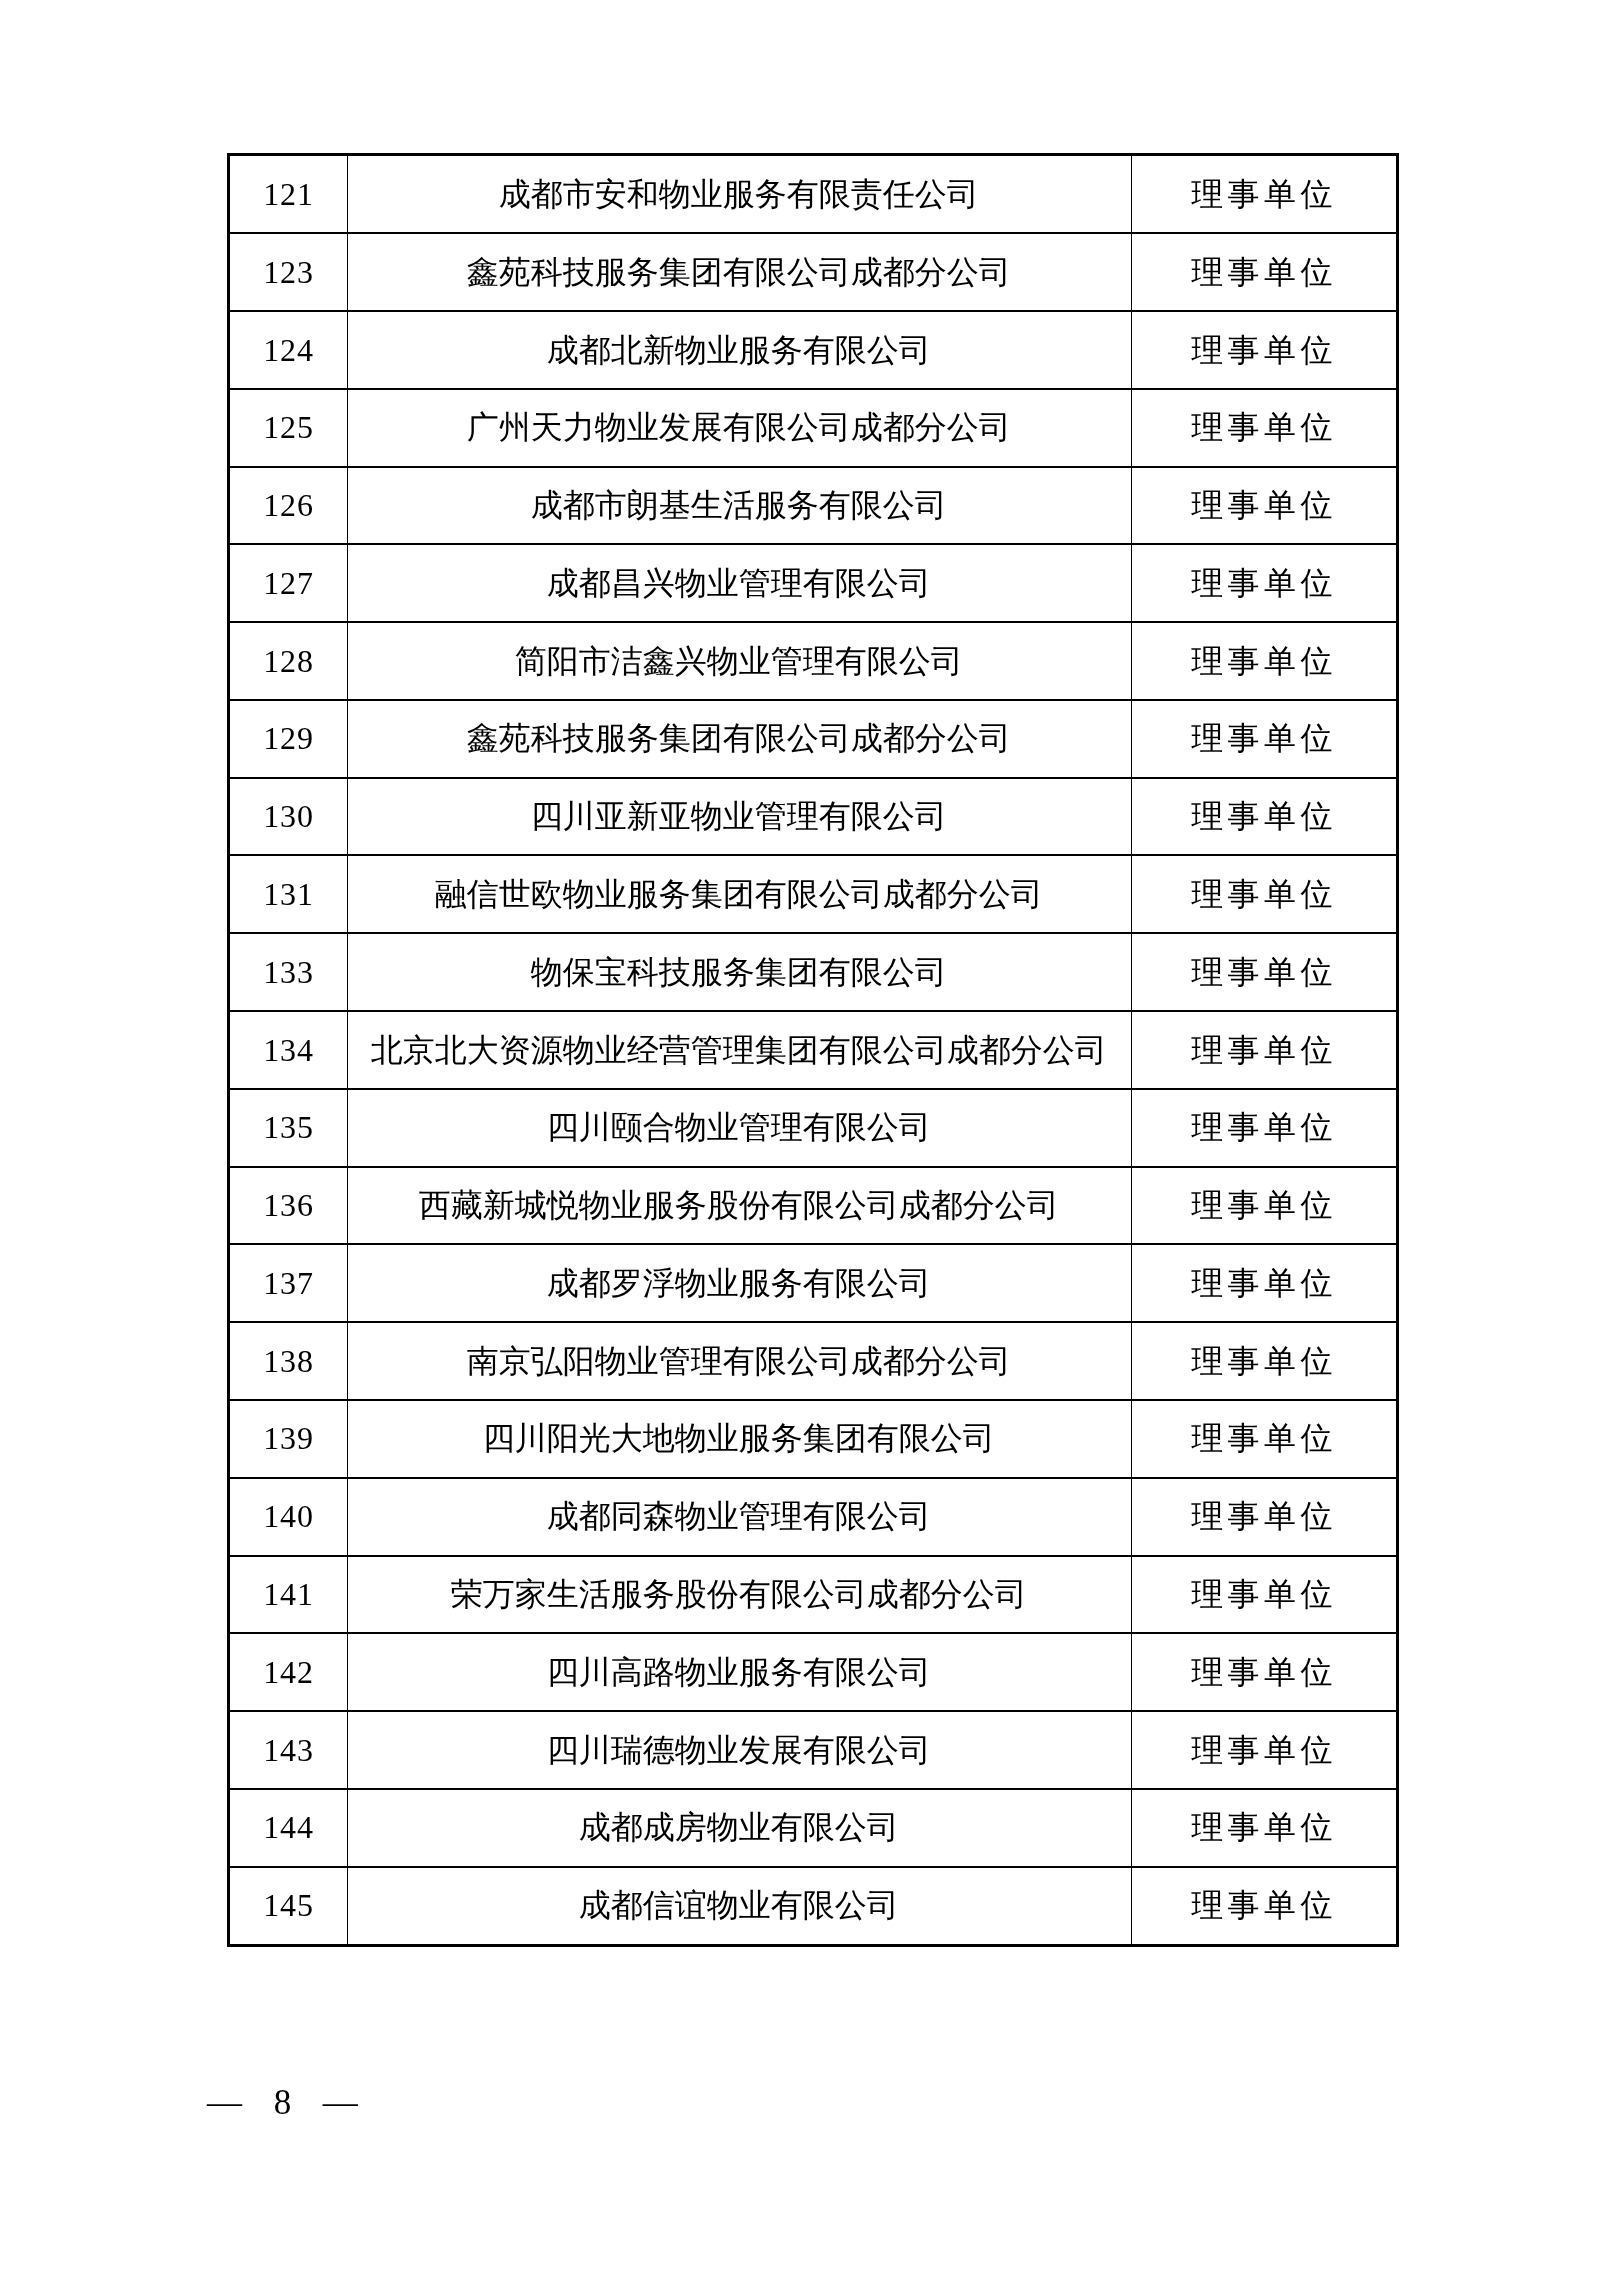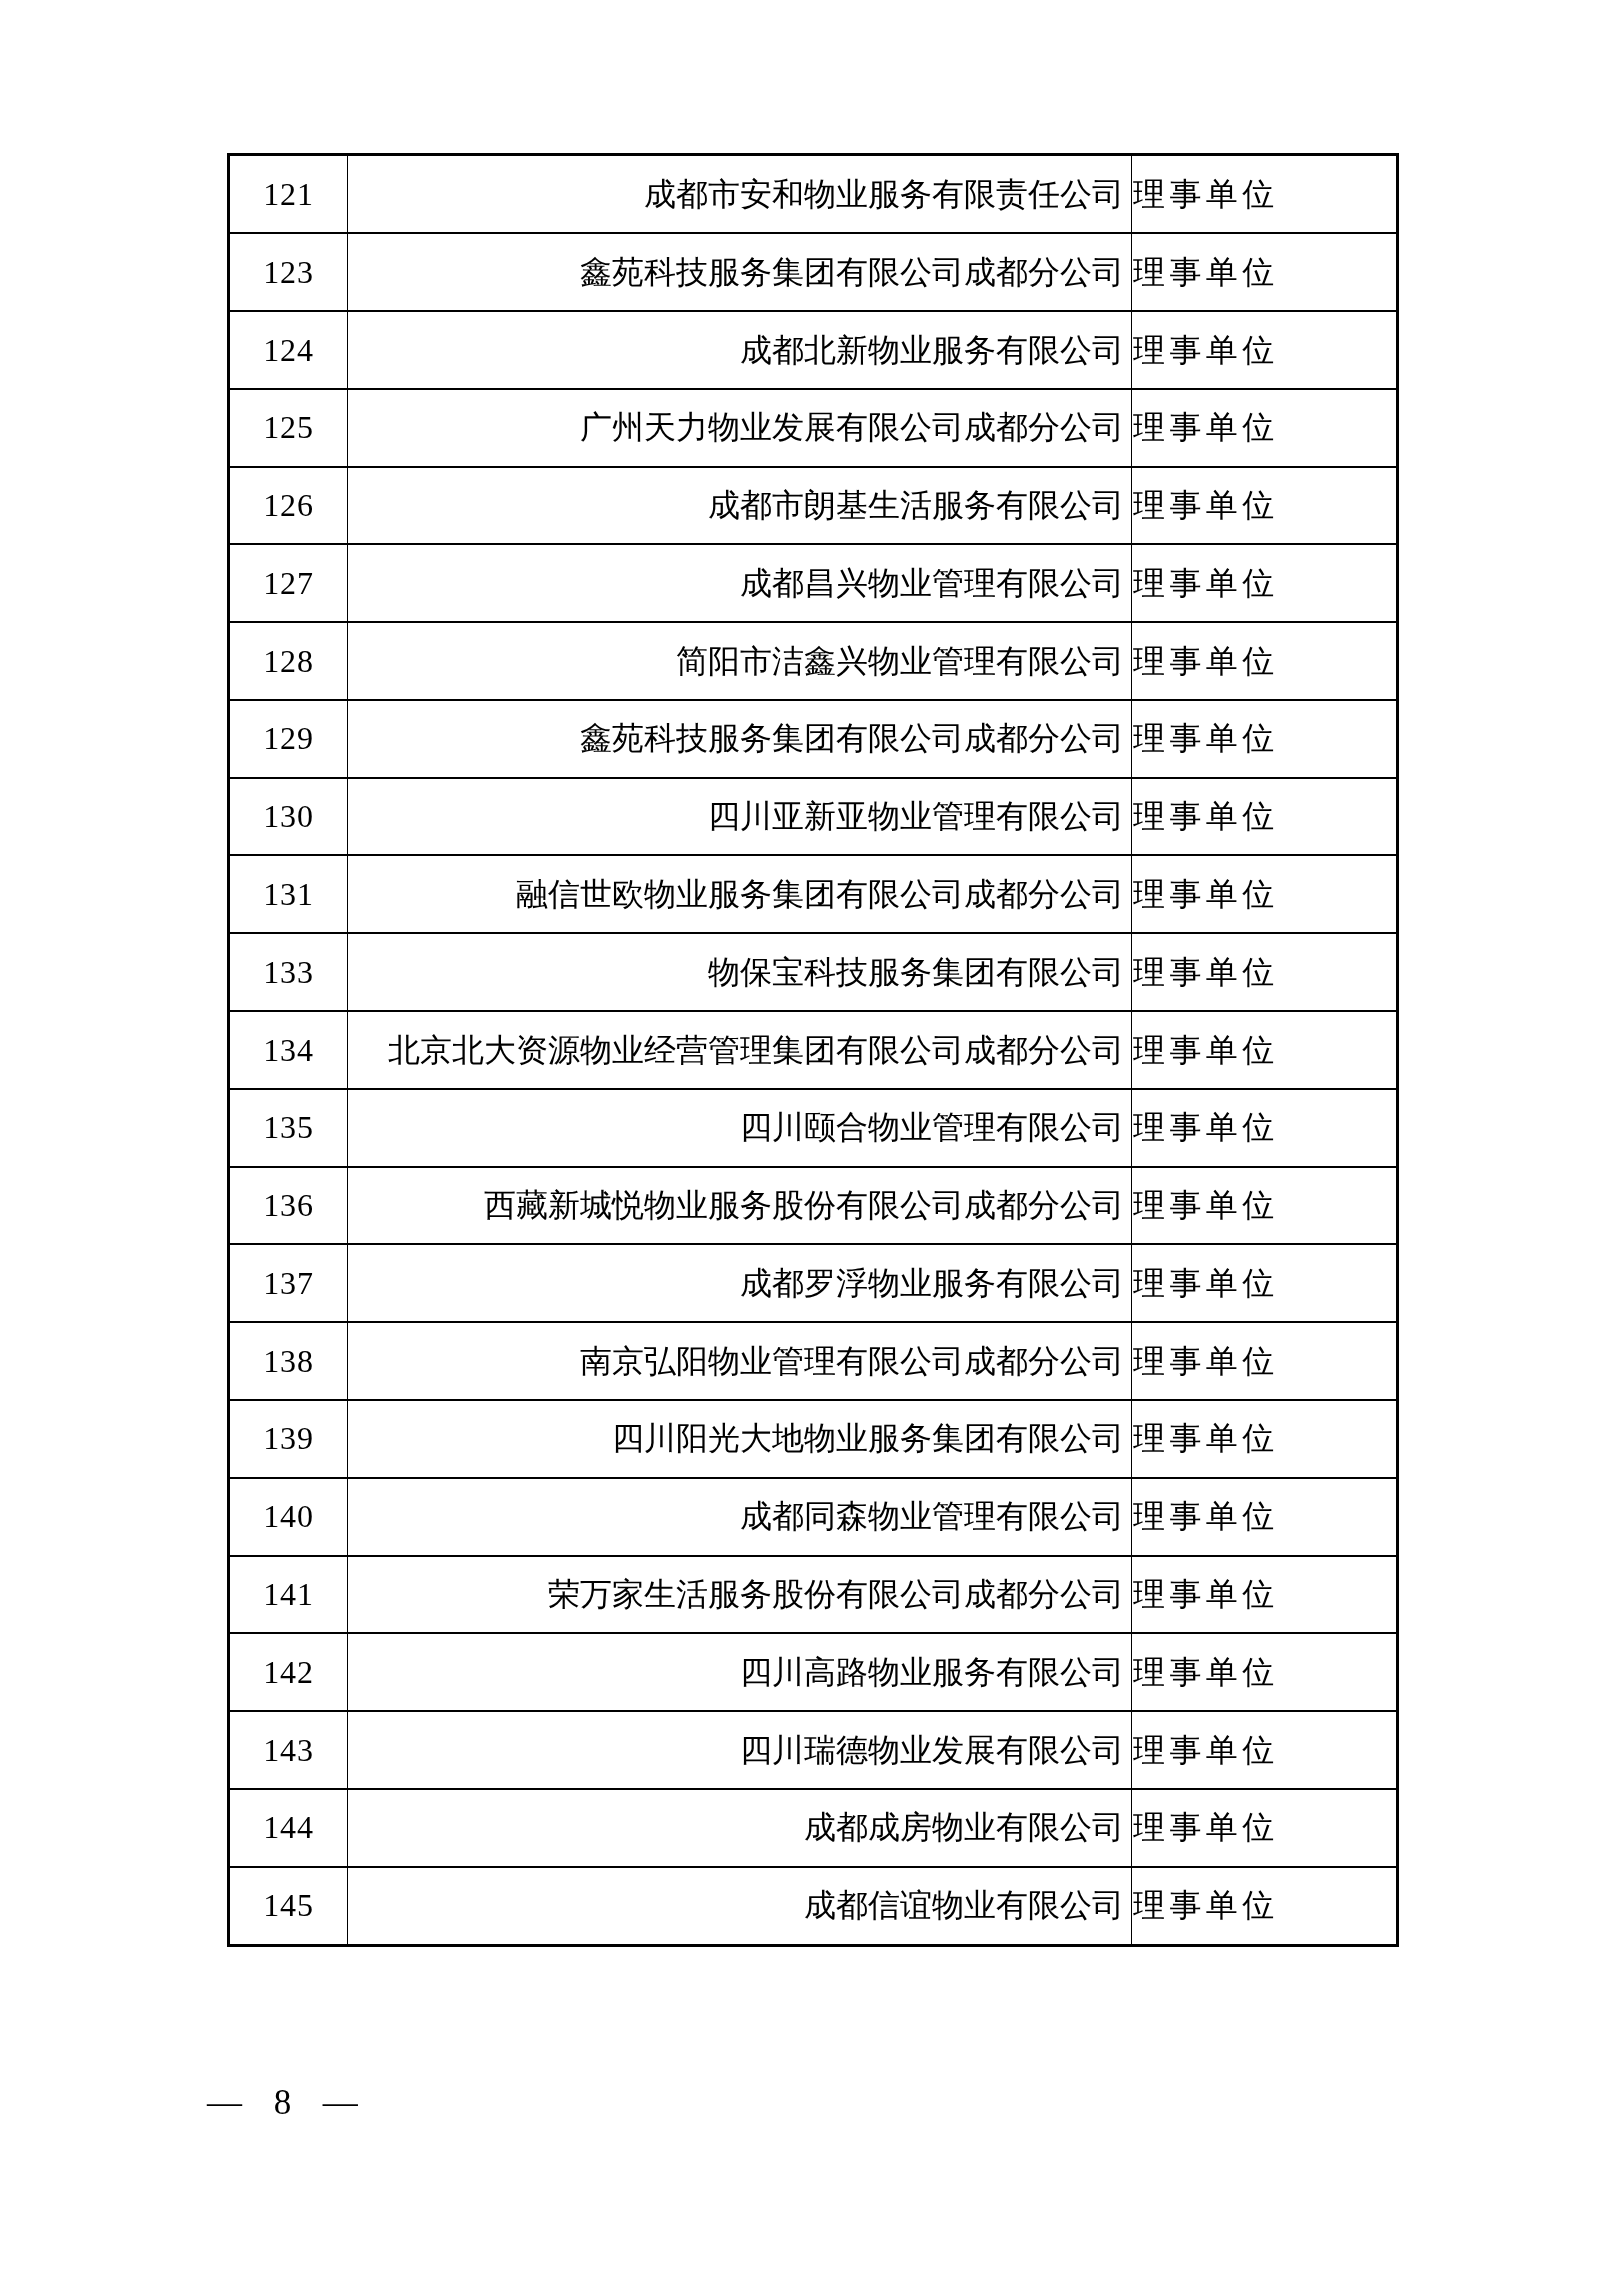--- a/index.html
+++ b/index.html
@@ -35,25 +35,26 @@
     line-height: 1.15;
     vertical-align: middle;
     overflow: hidden;
     white-space: nowrap;
   }
   td.col-no {
     text-align: center;
     letter-spacing: 0.9px;
   }
   td.col-company {
-    text-align: right;
+    text-align: center;
     padding-left: 5.3px;
     padding-right: 7px;
   }
   td.col-membership {
+    text-align: center;
     font-size: 30px;
     letter-spacing: 4.4px;
   }
   .page-number {
     position: absolute;
     left: 207px;
     top: 2083px;
     font-size: 35px;
     letter-spacing: 5.3px;
     word-spacing: 12.3px;

